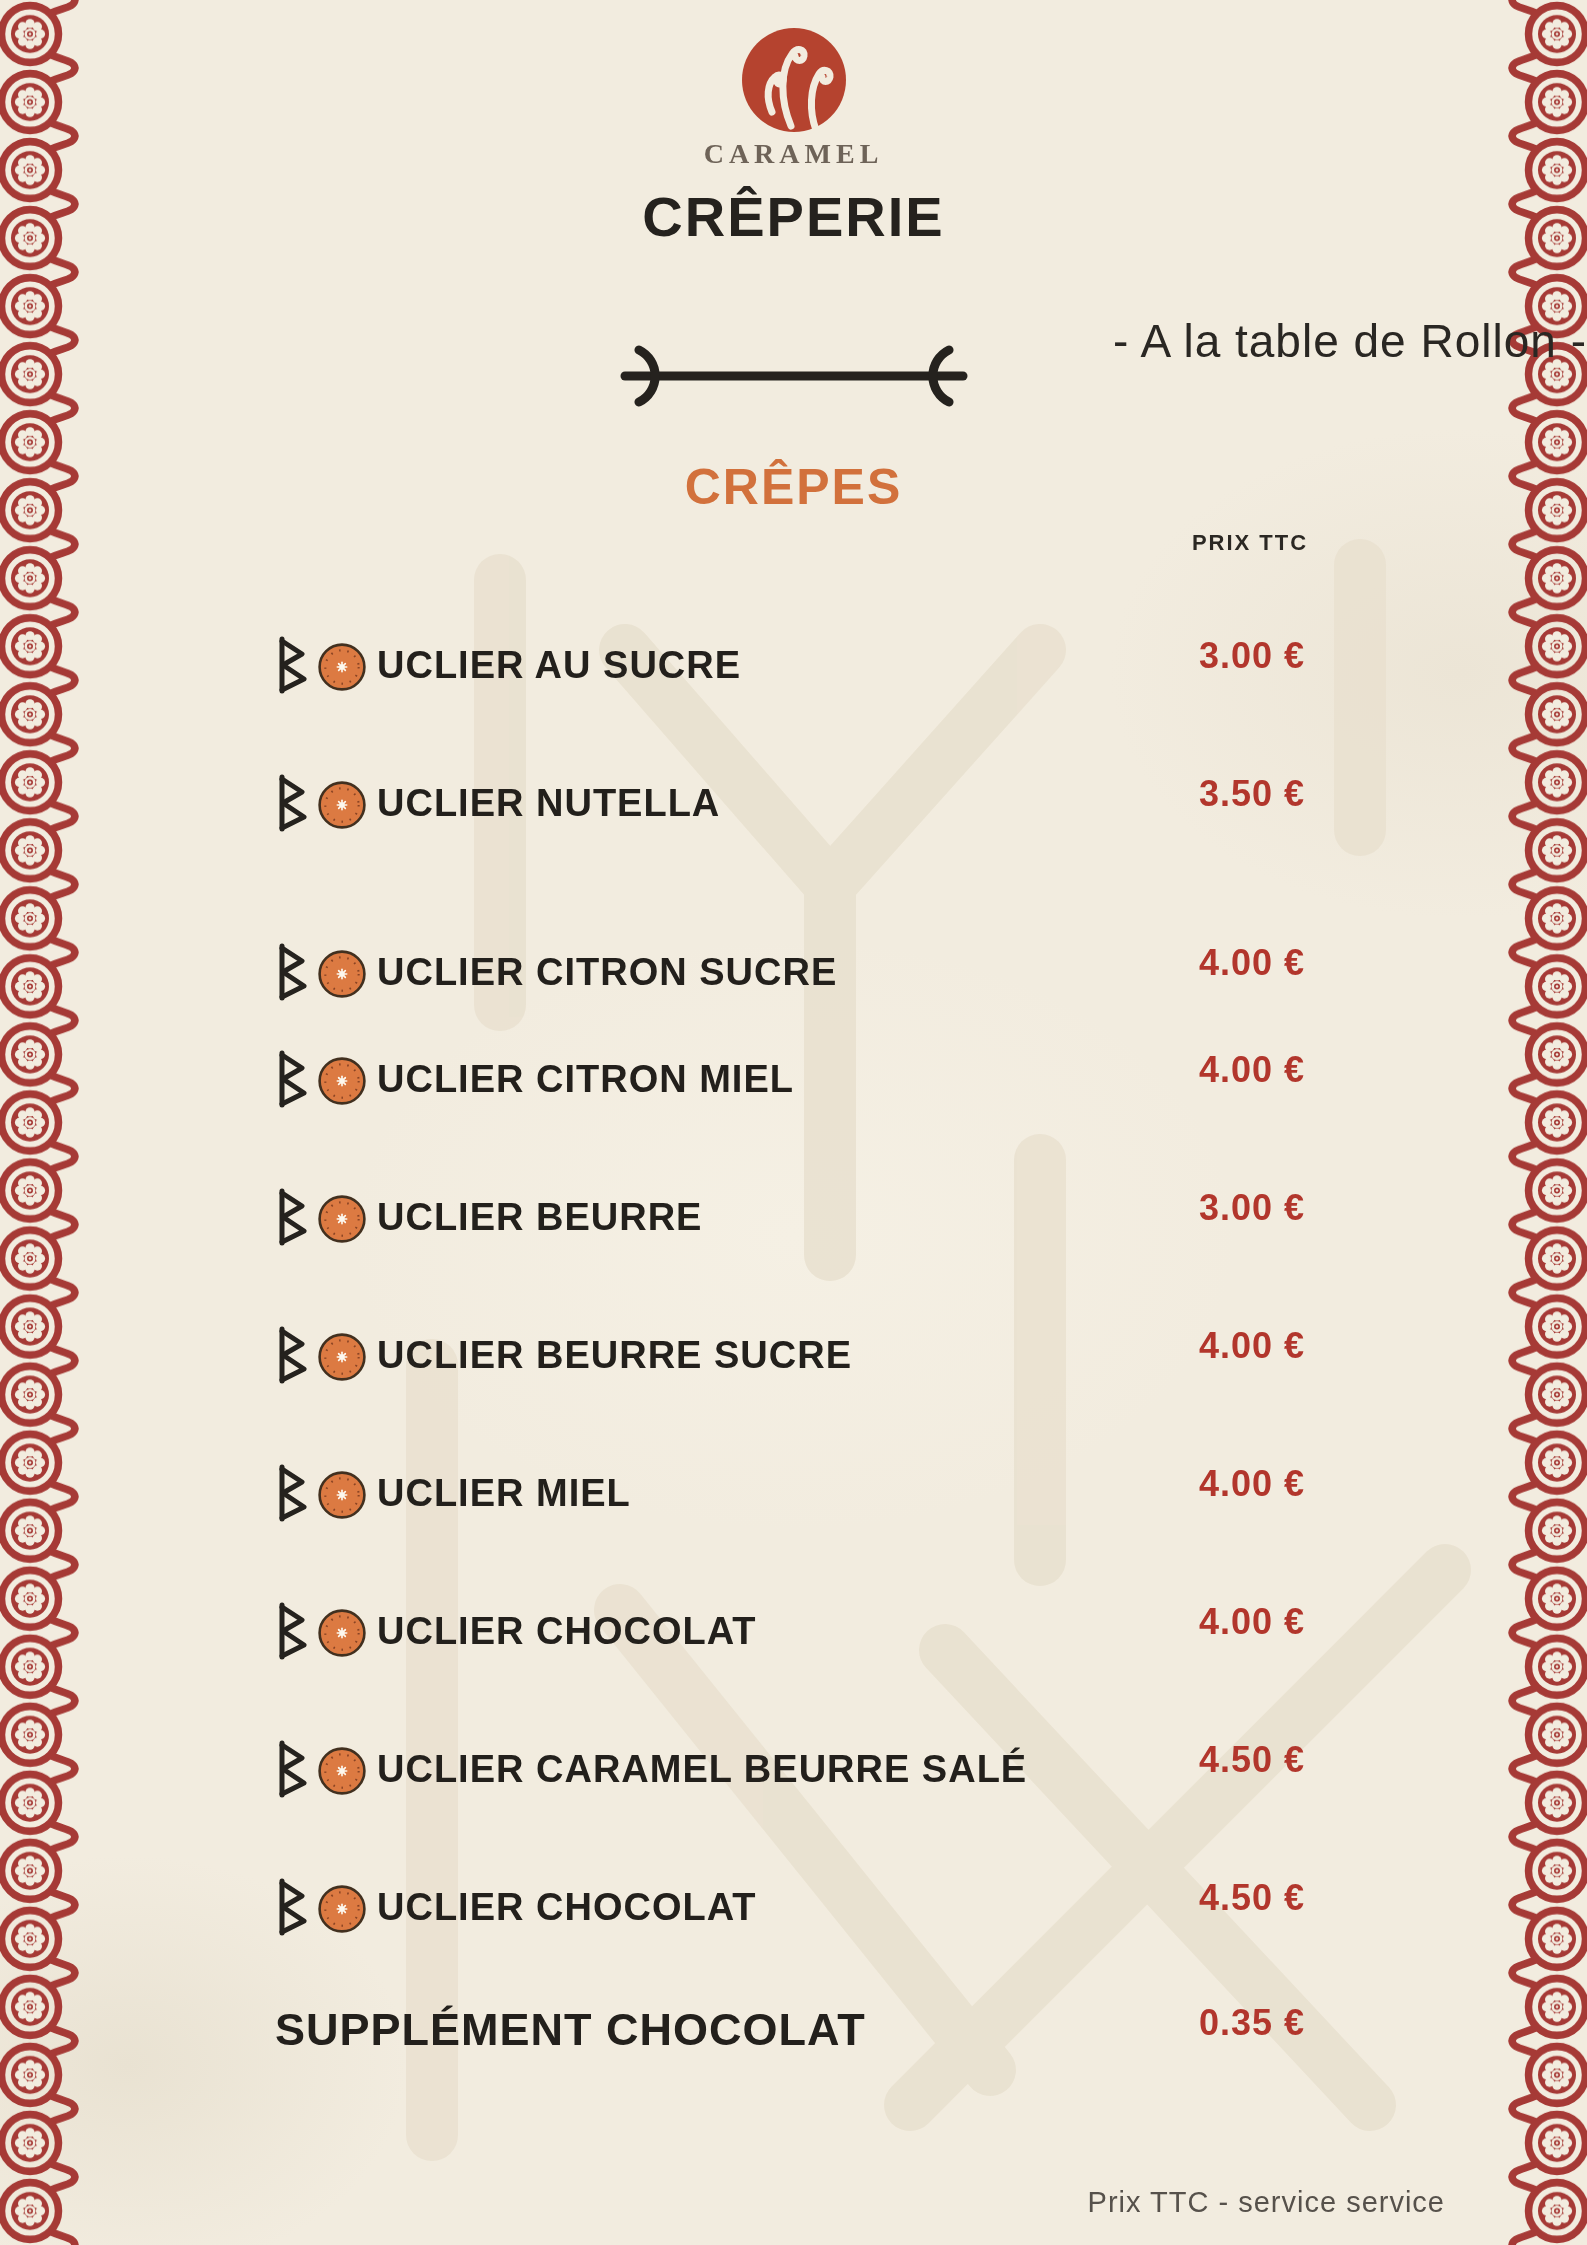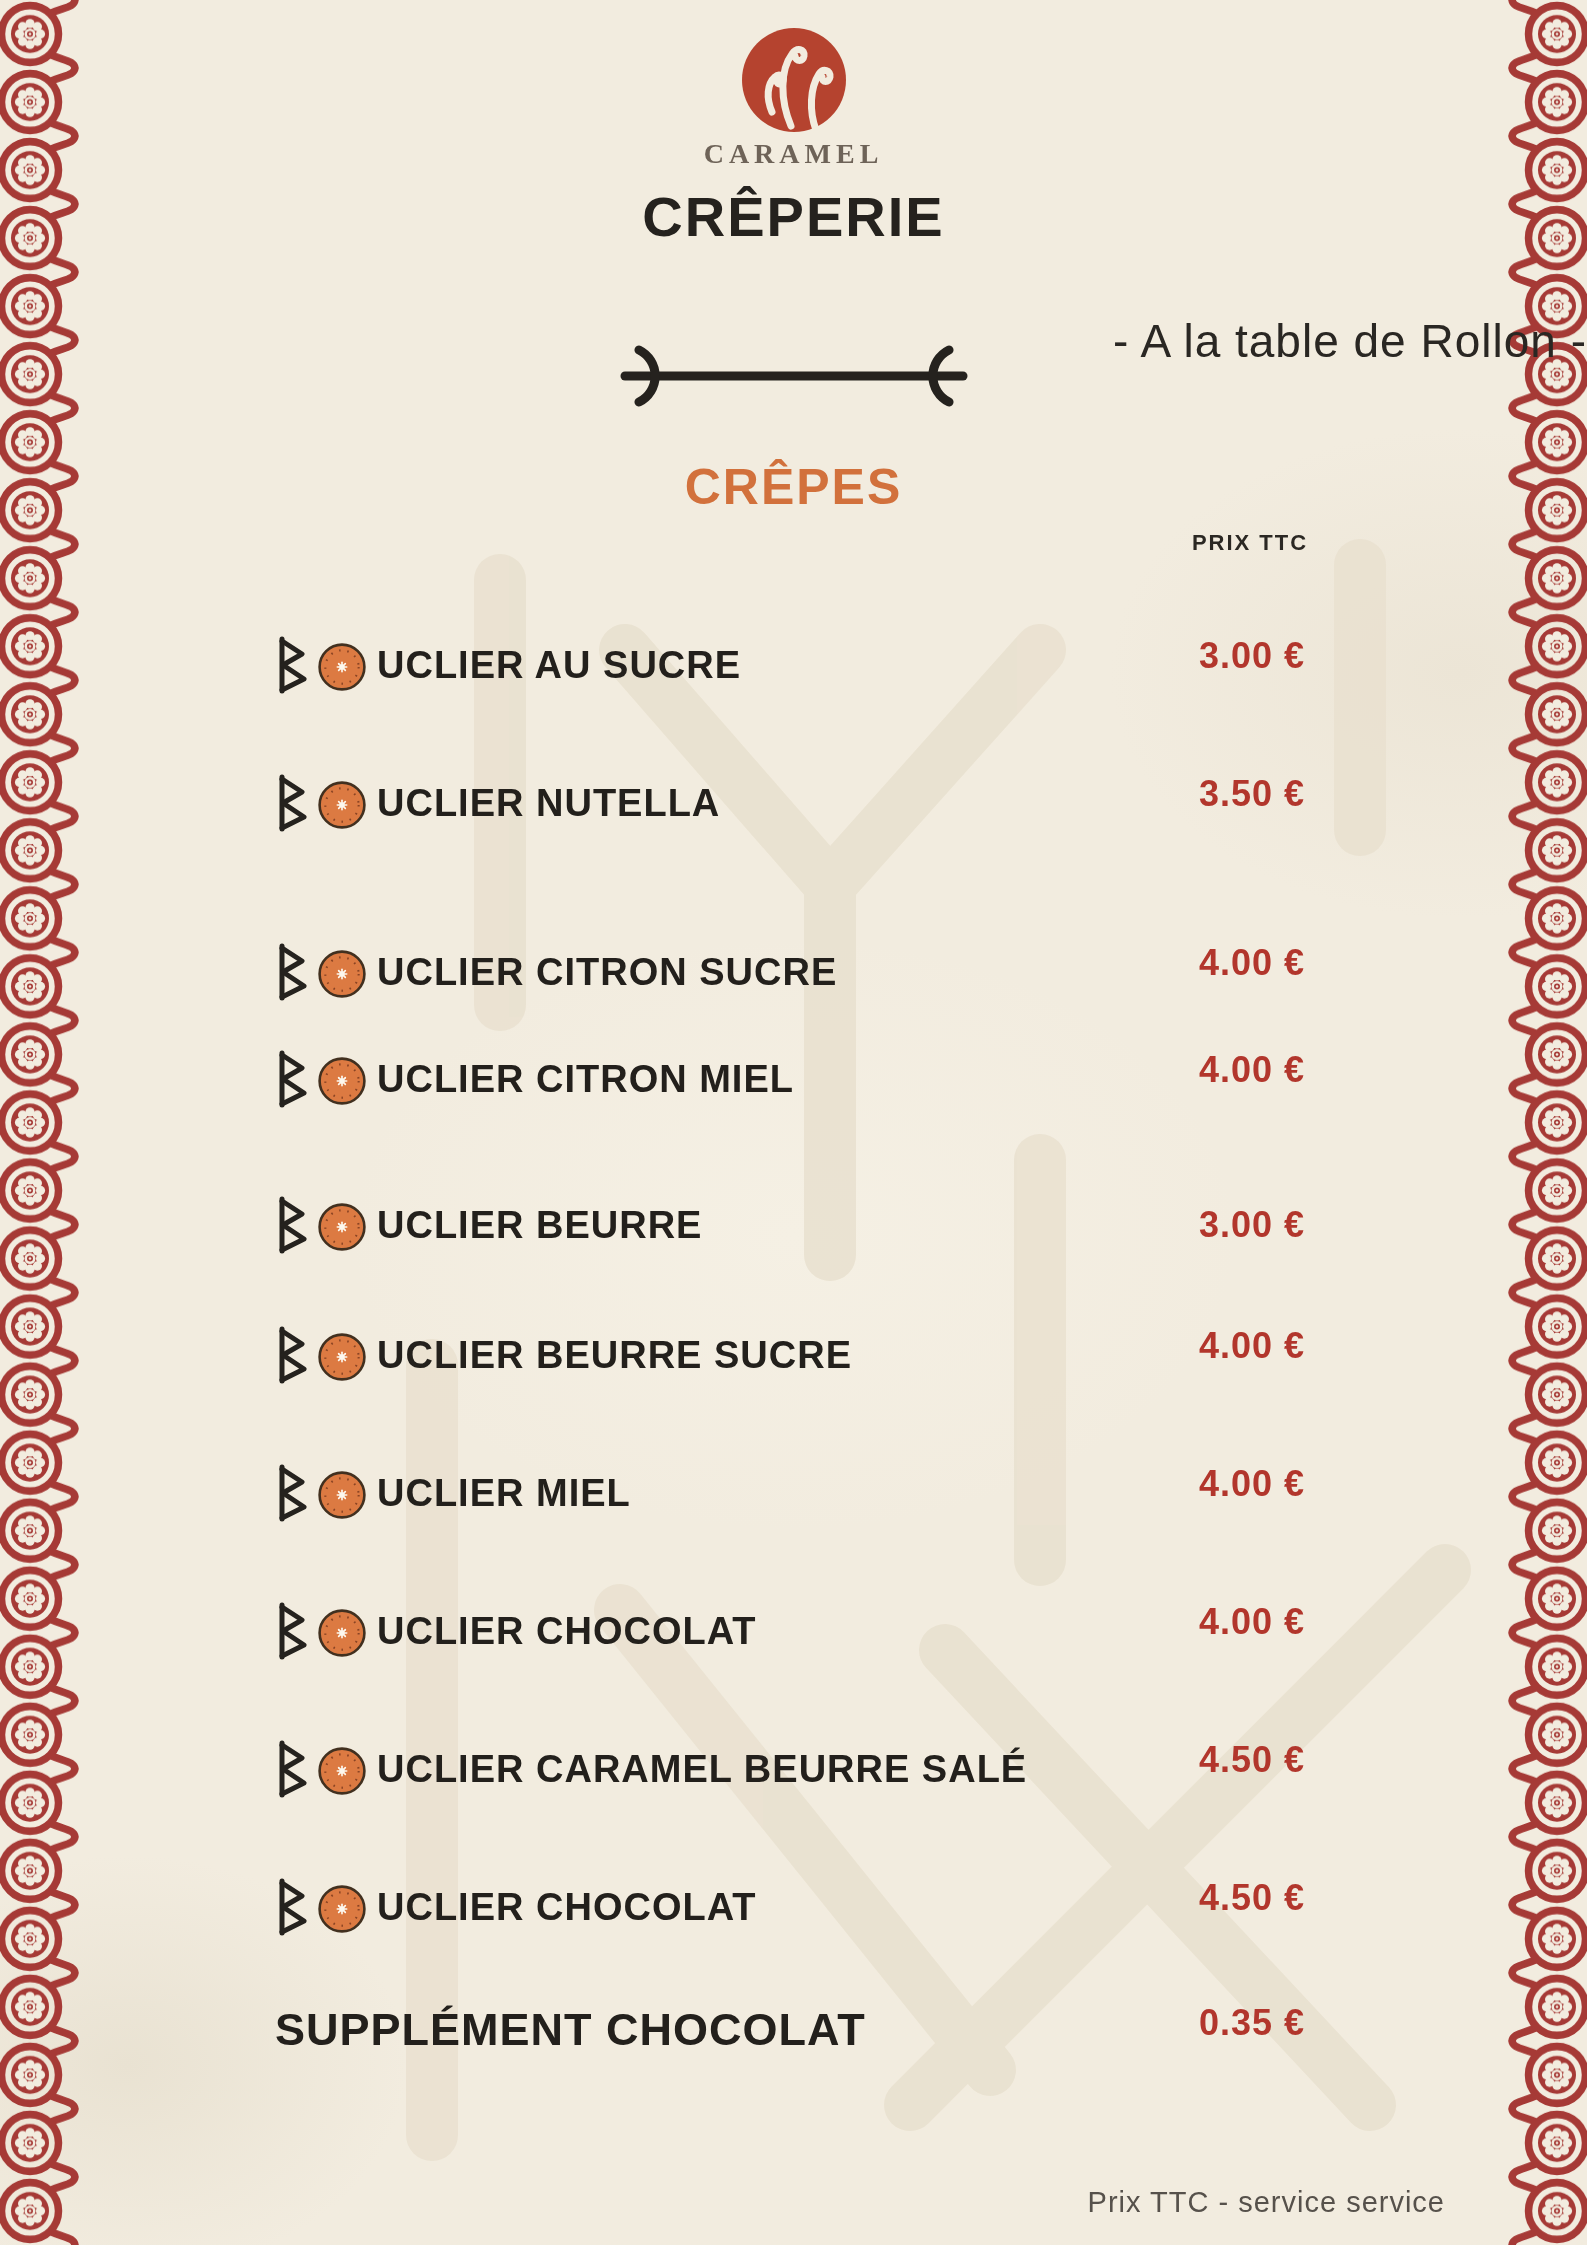--- a/index.html
+++ b/index.html
@@ -249,21 +249,21 @@
                 <path d="M19.5,24 L28.5,24"></path>
           <path d="M20.8,20.8 L27.2,27.2"></path>
                 <path d="M27.2,20.8 L20.8,27.2"></path>
         </g>
         <circle cx="24" cy="24" r="2.6" fill="#fdf8ee"></circle>
       </svg>
       <span class="rest">UCLIER CITRON MIEL</span>
     </div>
     <div class="price">4.00 €</div>
   </div>
-        <div class="item-row" title="BOUCLIER BEURRE" style="top: 1137px; align-items: flex-end;">
+        <div class="item-row" title="BOUCLIER BEURRE" style="top: 1137px;">
     <div class="item-label">
       <svg class="rune" viewBox="0 0 34 60" xmlns="http://www.w3.org/2000/svg">
         <g stroke="#25221e" stroke-width="5" stroke-linecap="round" stroke-linejoin="round" fill="none">
           <path d="M7,4 L7,56"></path>
           <path d="M7,6 L27,19 L8,30"></path>
           <path d="M8,30 L29,44 L7,55"></path>
         </g>
       </svg>
       <svg class="shield" viewBox="0 0 48 48" xmlns="http://www.w3.org/2000/svg">
         <circle cx="24" cy="24" r="21.5" fill="#dc7a42" stroke="#42301f" stroke-width="2.5"></circle>

